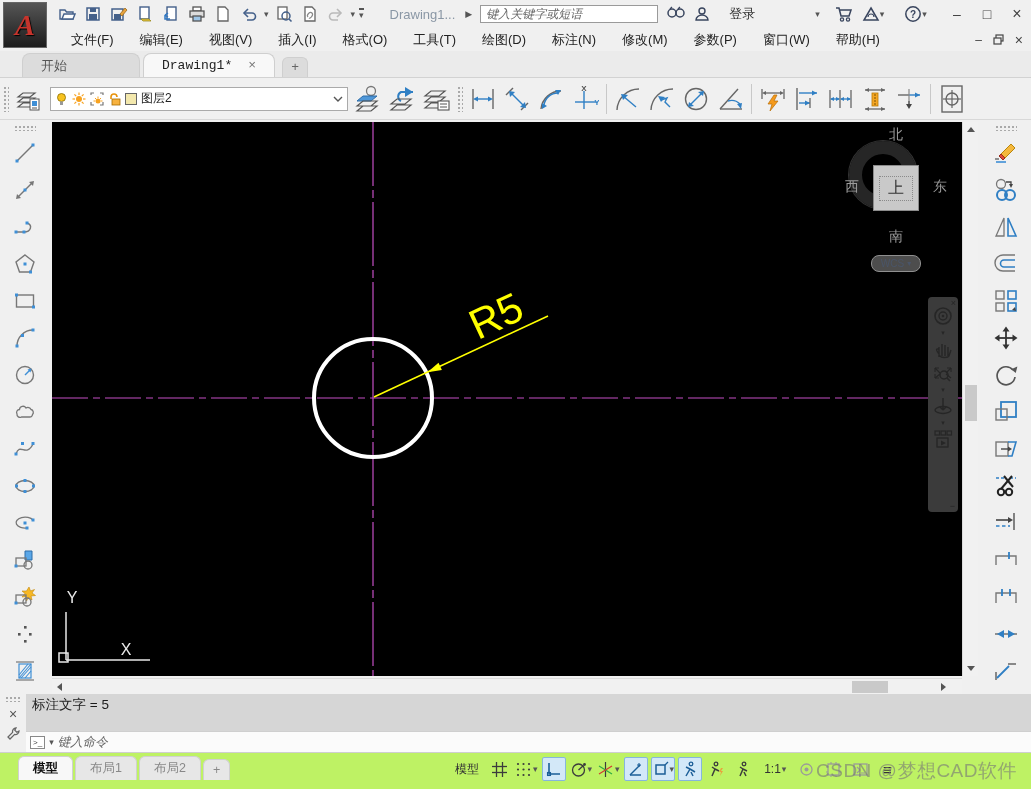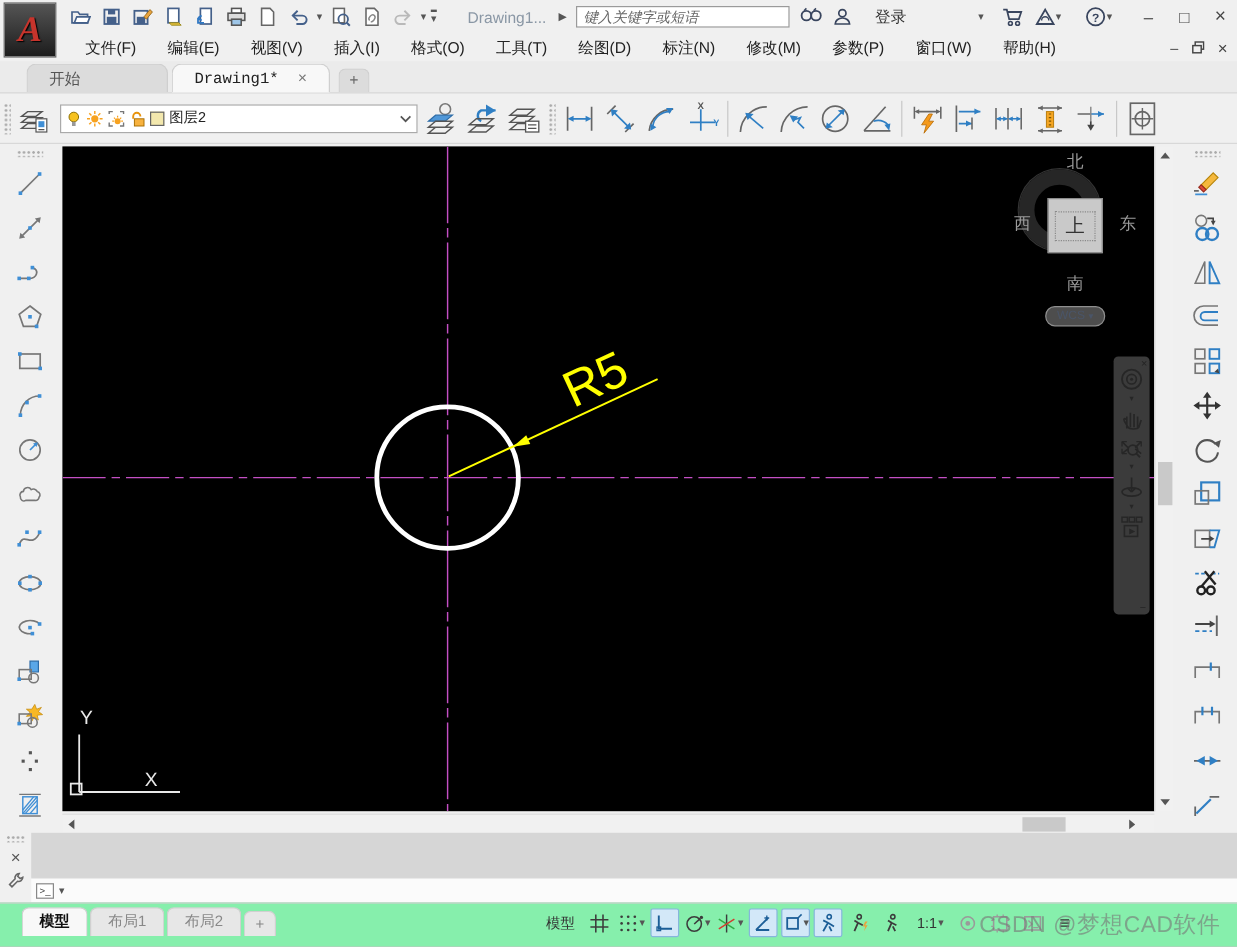--- a/index.html
+++ b/index.html
@@ -88,21 +88,21 @@
   .cmdpanel { position:absolute; left:0; top:694px; width:1031px; height:58px; background:#f0f0f0; display:flex; }
   .cmdside { width:26px; display:flex; flex-direction:column; align-items:center; padding-top:2px; gap:4px; color:#555; }
   .cmdmain { flex:1; display:flex; flex-direction:column; }
   .cmdhist { background:#d6d6d6; height:37px; padding:2px 6px; font-size:13.5px; color:#1c1c1c; line-height:17px; white-space:pre; }
   .cmdinput { background:#fbfbfb; border-top:1px solid #cfcfcf; height:21px; display:flex; align-items:center; padding:0 4px; gap:4px; }
   .prompt-ico { border:1px solid #888; color:#444; font-size:8px; padding:0 2px; line-height:11px; background:#fff; }
   .cmdinput input { border:none; outline:none; background:transparent; font-style:italic; color:#666; font-size:12.5px; width:400px; font-family:inherit; }
   .cmdinput input::placeholder { color:#666; font-style:italic; }
 
   
-  .statusbar { position:absolute; left:0; top:752px; width:1031px; height:37px; background:#86efac; border-top:1px solid #cfcfcf; }
+  .statusbar { position:absolute; left:0; top:752px; width:1031px; height:37px; background:#bef264; border-top:1px solid #cfcfcf; }
   .ltabs { position:absolute; left:18px; top:3px; display:flex; align-items:flex-end; }
   .ltab { padding:3px 14px; color:#888; border:1px solid #d0d0d0; border-bottom:none; background:#e7e7e7; border-radius:6px 6px 0 0; margin-right:2px; font-size:12.5px; }
   .ltab.active { background:#f8f8f8; color:#111; font-weight:bold; }
   .ltab.add { padding:3px 9px; }
   .sticons { position:absolute; left:450px; top:4px; display:flex; align-items:center; gap:3px; }
   .si { min-width:24px; height:24px; display:flex; align-items:center; justify-content:center; border:1px solid transparent; border-radius:2px; color:#333; }
   .si.on { background:#d3e8f8; border-color:#86b6dc; }
   .si .caret { margin-left:1px; }
   .si.txt { padding:0 4px; font-size:12px; }
   .watermark { position:absolute; left:816px; top:5px; z-index:40; color:rgba(120,120,120,.62); font-size:19px; letter-spacing:.5px; pointer-events:none; white-space:nowrap; }
@@ -806,24 +806,25 @@
     <div class="cmdside">
       <span class="hgrip" style="width:16px;"></span>
       <span style="font-size:14px;color:#555;">×</span>
       <span>
           <svg class="ic" width="15" height="15" viewBox="0 0 15 15">
             <path d="M10 2 a3.5 3.5 0 0 0-3.4 4.4 L2 11 l2 2 4.6-4.6 A3.5 3.5 0 0 0 13 5 l-2.2 1.2 -2-2 z" fill="none" stroke="#666" stroke-width="1.3"></path>
           </svg>
         </span>
     </div>
     <div class="cmdmain">
-      <div class="cmdhist"></div>
+      <div class="cmdhist"><span style="display:block;">标注文字 = 5</span></div>
       <div class="cmdinput">
         <span class="prompt-ico">&gt;_</span>
         <span class="caret">▾</span>
+        <input placeholder="键入命令" style="">
       </div>
     </div>
   </div>
 
   <div class="statusbar">
     <div class="ltabs">
       <span class="ltab active">模型</span>
       <span class="ltab">布局1</span>
       <span class="ltab">布局2</span>
       <span class="ltab add">+</span>

